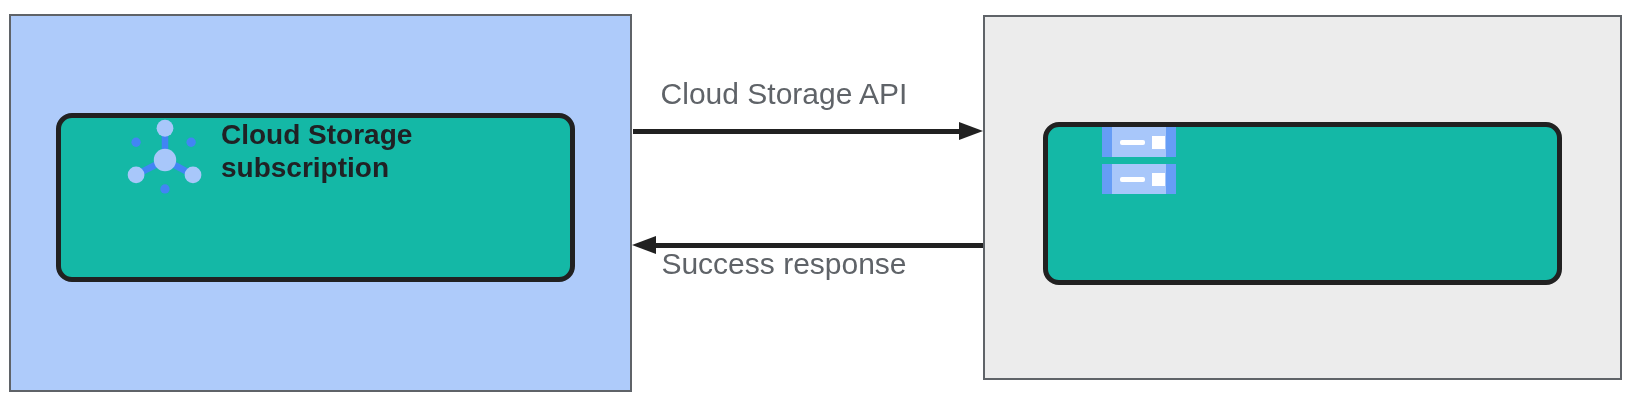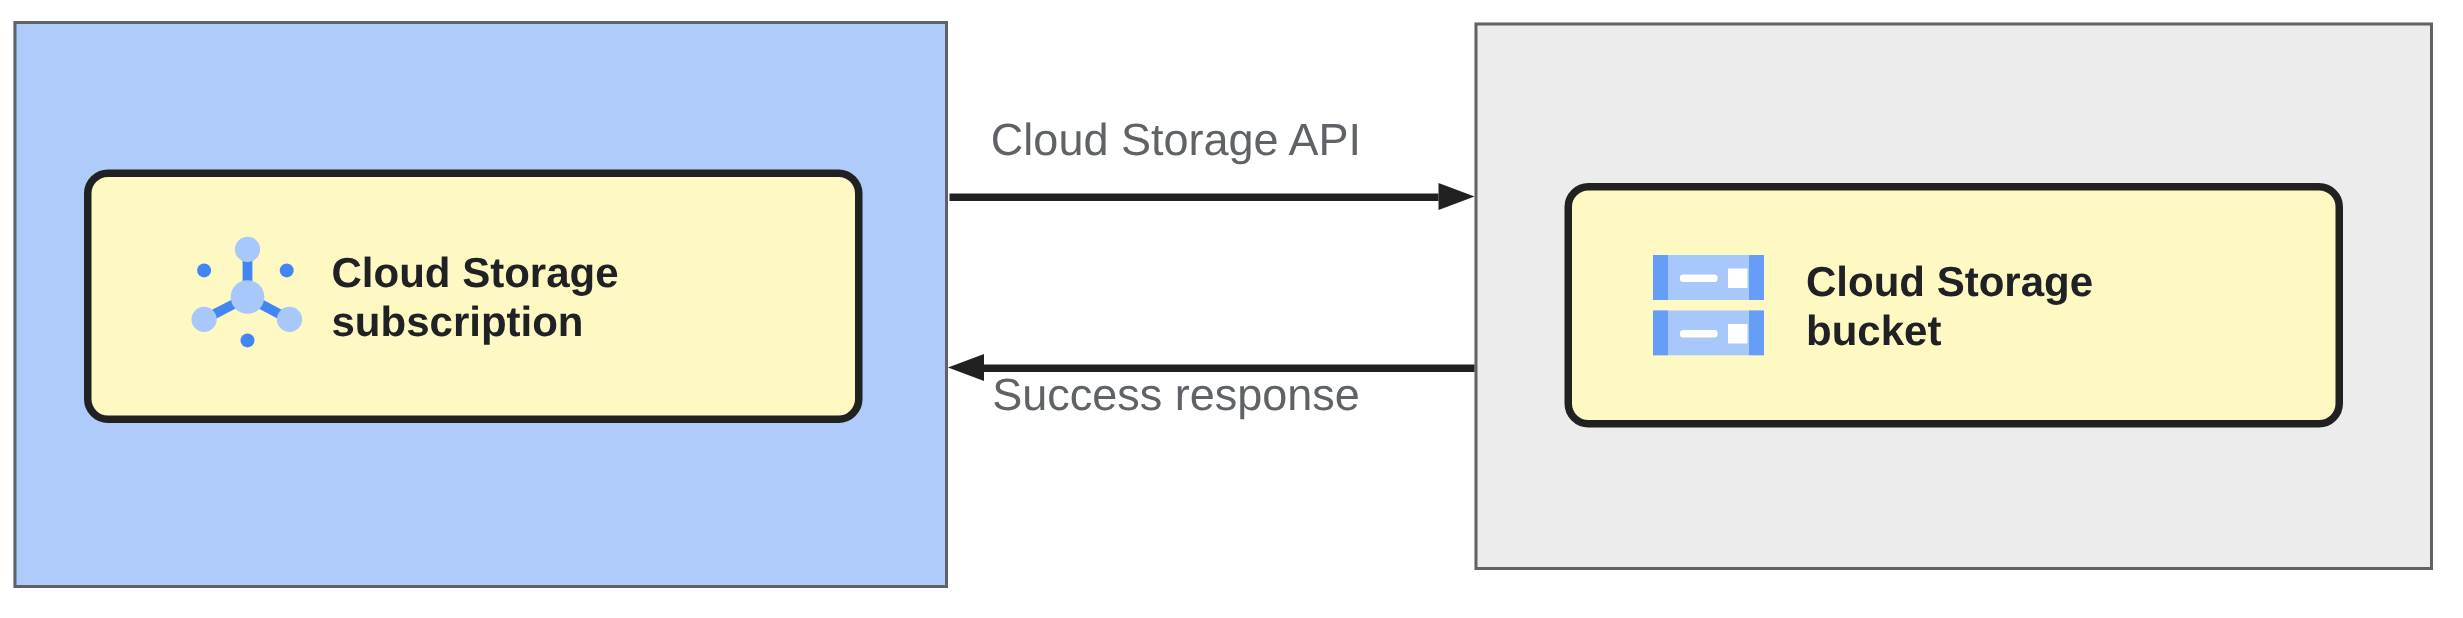--- a/index.html
+++ b/index.html
@@ -4,23 +4,23 @@
 <style>
   html,body{margin:0;padding:0;background:#ffffff;}
   .canvas{
     position:relative;width:1642px;height:412px;background:#ffffff;overflow:hidden;
     font-family:"Liberation Sans", sans-serif;
   }
   .zone{position:absolute;box-sizing:border-box;border:2px solid var(--zone-border,#5F6368);}
   .zone-left{left:9px;top:14px;width:623px;height:378px;background:var(--left-zone-bg,#AECBFA);}
   .zone-right{left:983px;top:15px;width:639px;height:365px;background:var(--right-zone-bg,#ECECEC);}
   .card{
-    position:absolute;box-sizing:border-box;background:#fef9c3;
+    position:absolute;box-sizing:border-box;background:#14b8a6;
     border:5px solid var(--card-border,#212121);border-radius:16px;
-    display:flex;align-items:center;
+    display:flex;
   }
   .card-left{left:56px;top:113px;width:519px;height:169px;padding-left:62px;}
   .card-right{left:1043px;top:122px;width:519px;height:163px;padding-left:54px;}
   .icon-wrap{flex:0 0 auto;display:block;}
   .card-left .icon-wrap{margin-right:14px;}
   .card-right .icon-wrap{margin-right:28px;}
   .card-title{
     font-size:28px;font-weight:bold;line-height:33px;
     color:var(--title-text,#202124);width:240px;
   }
@@ -78,21 +78,20 @@
       <rect class="ic-mid" x="0" y="0" width="10" height="30"></rect>
       <rect class="ic-mid" x="64" y="0" width="10" height="30"></rect>
       <rect class="ic-white" x="18" y="13" width="25" height="5" rx="2"></rect>
       <rect class="ic-white" x="50" y="9" width="13" height="13"></rect>
       <rect class="ic-light" x="0" y="37" width="74" height="30" rx="1"></rect>
       <rect class="ic-mid" x="0" y="37" width="10" height="30"></rect>
       <rect class="ic-mid" x="64" y="37" width="10" height="30"></rect>
       <rect class="ic-white" x="18" y="50" width="25" height="5" rx="2"></rect>
       <rect class="ic-white" x="50" y="46" width="13" height="13"></rect>
     </svg>
-    <div class="card-title">Cloud Storage bucket</div>
   </div>
 
   <div class="flow-label label-top">Cloud Storage API</div>
 
   <div class="arrow arrow-top">
     <div class="line"></div>
     <div class="head-right"></div>
   </div>
 
   <div class="arrow arrow-bottom">

